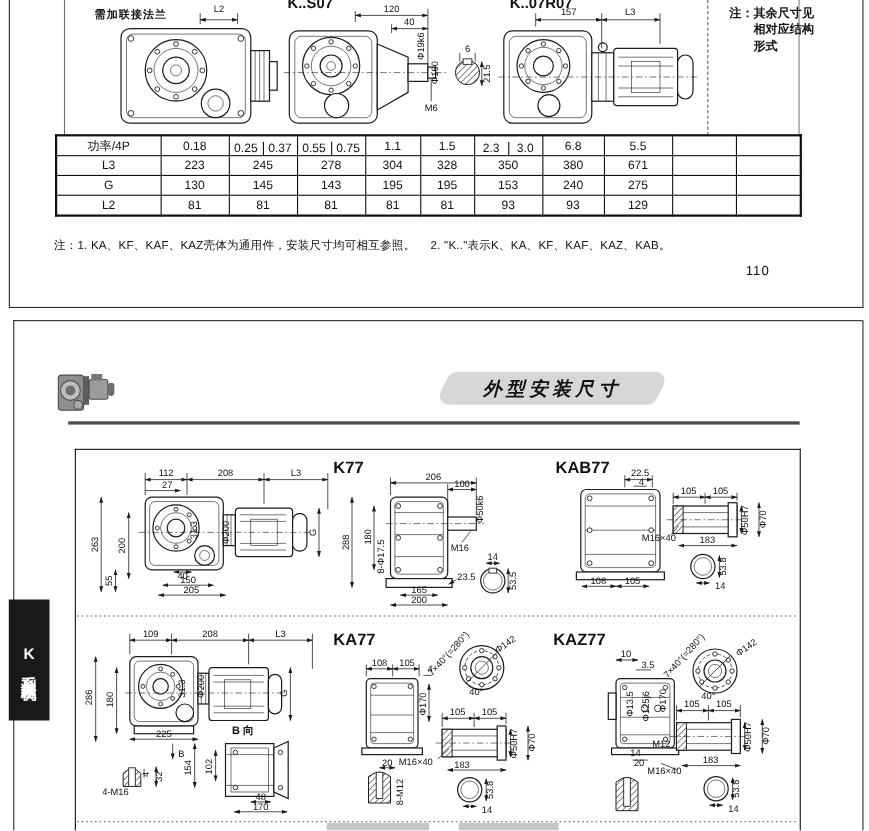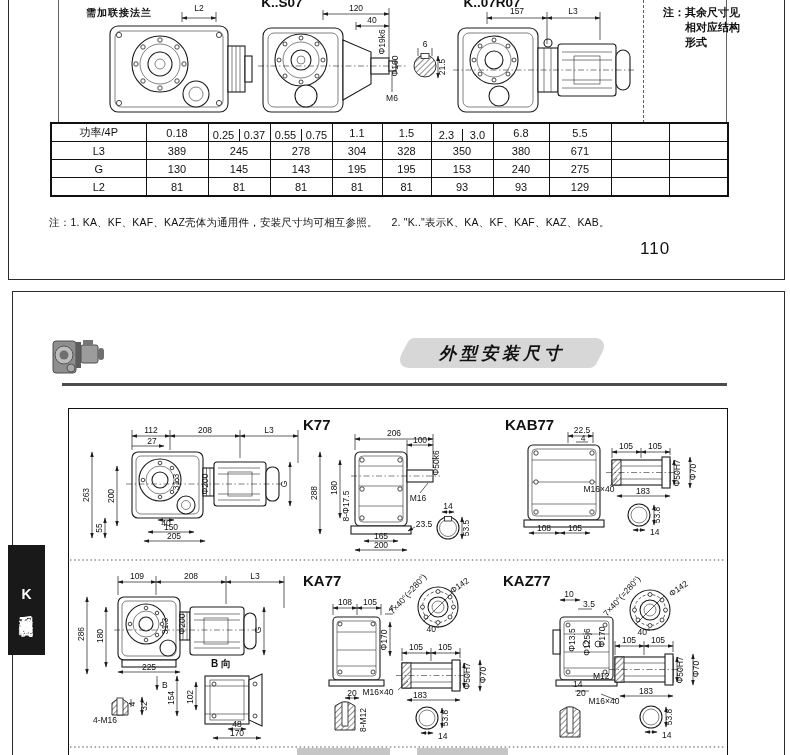--- a/index.html
+++ b/index.html
@@ -32,22 +32,22 @@
       border:2px solid #111}
   table.dimtable td{border:1px solid #111;padding:0;height:17px;overflow:hidden;
       vertical-align:middle}
   .sp{display:flex;height:17px;align-items:flex-end}
   .sp span{flex:1;display:flex;align-items:center;justify-content:center}
   .sp span.l{border-right:1px solid #111}
   sub.msub{font-size:8px}
 
   .fnote{position:absolute;left:49px;top:216px;font-size:10.5px;font-weight:normal;
          white-space:nowrap;letter-spacing:0.2px}
-  .pagenum{position:absolute;left:640px;top:239px;width:60px;font-size:17px;
-         text-align:left;letter-spacing:1px}
+  .pagenum{position:absolute;left:640px;top:239px;width:60px;font-size:12px;
+         text-align:right;letter-spacing:1px}
 
   .banner{position:absolute;left:402px;top:338px;width:200px;height:30px;
       background:#d7d7d7;border-radius:5px 15px 5px 15px;transform:skewX(-28deg)}
   .banner .txt{position:absolute;left:0;top:0;width:100%;height:100%;
       display:flex;align-items:center;justify-content:center;transform:skewX(28deg);
       font-size:17px;font-weight:bold;font-style:italic;letter-spacing:4px;color:#111}
   .rule{position:absolute;left:62px;top:383px;width:665px;height:3px;background:#4c4c4c}
   .frame2{position:absolute;left:68px;top:408px;width:658px;height:352px;
       border:1.2px solid #111;border-bottom:none}
   .tab{position:absolute;left:8px;top:545px;width:37px;height:110px;background:#191919;
@@ -241,21 +241,21 @@
             <span>3.0</span>
           </div>
         </td>
     <td>6.8</td>
     <td>5.5</td>
     <td></td>
     <td></td>
   </tr>
   <tr>
     <td>L3</td>
-    <td>389</td>
+    <td>223</td>
     <td>245</td>
     <td>278</td>
     <td>304</td>
     <td>328</td>
     <td>350</td>
     <td>380</td>
     <td>671</td>
     <td></td>
     <td></td>
   </tr>

